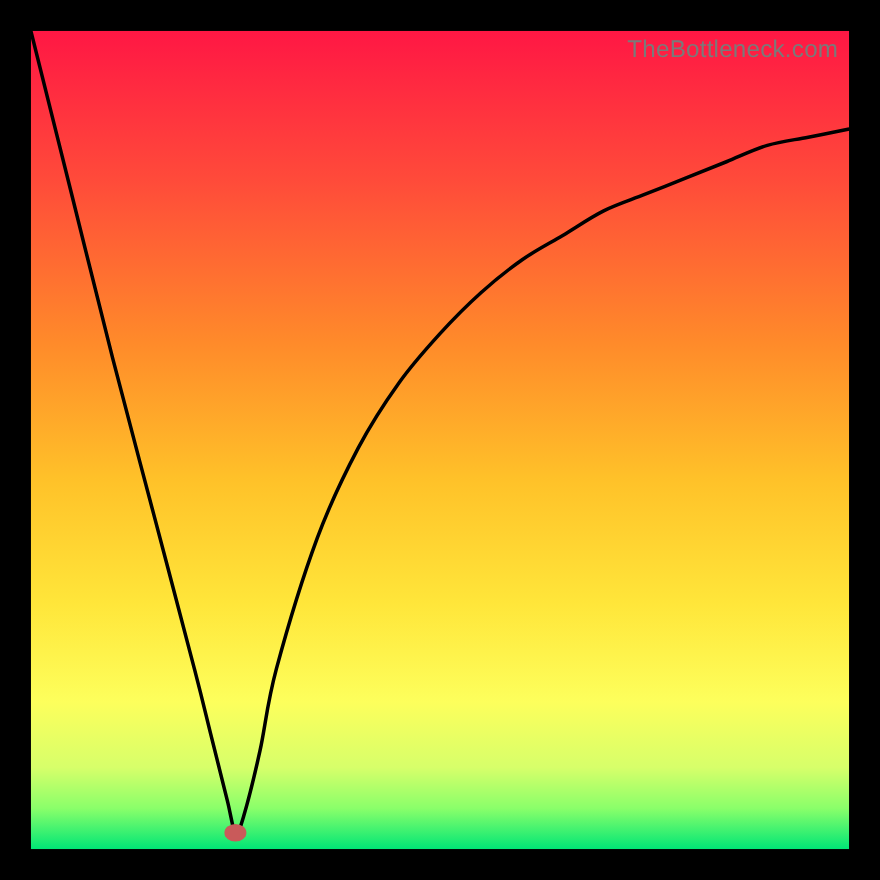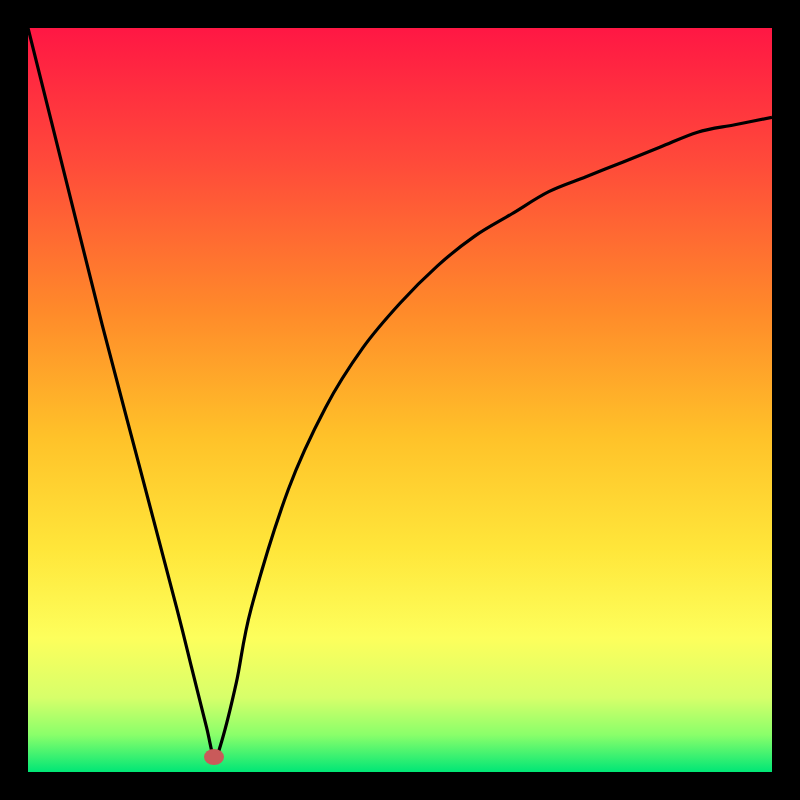--- a/index.html
+++ b/index.html
@@ -59,14 +59,15 @@
         <stop offset="70%" stop-color="#ffe63a"></stop>
         <stop offset="82%" stop-color="#fdff5c"></stop>
         <stop offset="90%" stop-color="#d7ff6a"></stop>
         <stop offset="95%" stop-color="#8aff6a"></stop>
         <stop offset="100%" stop-color="#00e676"></stop>
       </linearGradient>
     </defs>
     <rect x="0" y="0" width="744" height="744" fill="url(#bg-grad)"></rect>
     <path id="curve-path" d="M 0.00 0.00 C 6.20 24.80, 24.80 99.20, 37.20 148.80 C 49.60 198.40, 62.00 249.24, 74.40 297.60 C 86.80 345.96, 99.20 391.84, 111.60 438.96 C 124.00 486.08, 140.12 546.84, 148.80 580.32 C 157.48 613.80, 158.72 620.00, 163.68 639.84 C 168.64 659.68, 174.84 684.48, 178.56 699.36 C 182.28 714.24, 183.52 726.64, 186.00 729.12 C 188.48 731.60, 189.72 726.64, 193.44 714.24 C 197.16 701.84, 203.36 677.04, 208.32 654.72 C 213.28 632.40, 214.52 612.56, 223.20 580.32 C 231.88 548.08, 248.00 494.76, 260.40 461.28 C 272.80 427.80, 285.20 403.00, 297.60 379.44 C 310.00 355.88, 322.40 337.28, 334.80 319.92 C 347.20 302.56, 359.60 288.92, 372.00 275.28 C 384.40 261.64, 396.80 249.24, 409.20 238.08 C 421.60 226.92, 434.00 217.00, 446.40 208.32 C 458.80 199.64, 471.20 193.44, 483.60 186.00 C 496.00 178.56, 508.40 169.88, 520.80 163.68 C 533.20 157.48, 545.60 153.76, 558.00 148.80 C 570.40 143.84, 582.80 138.88, 595.20 133.92 C 607.60 128.96, 620.00 124.00, 632.40 119.04 C 644.80 114.08, 657.20 107.88, 669.60 104.16 C 682.00 100.44, 694.40 99.20, 706.80 96.72 C 719.20 94.24, 737.80 90.52, 744.00 89.28" fill="none" stroke="#000" stroke-width="3.2" stroke-linejoin="round"></path>
   </svg>
+  <div class="watermark">TheBottleneck.com</div>
   <div id="marker" class="marker" style="left: 186px; top: 729.12px; background: rgb(201, 90, 90);"></div>
 </div>
 
 </body></html>

